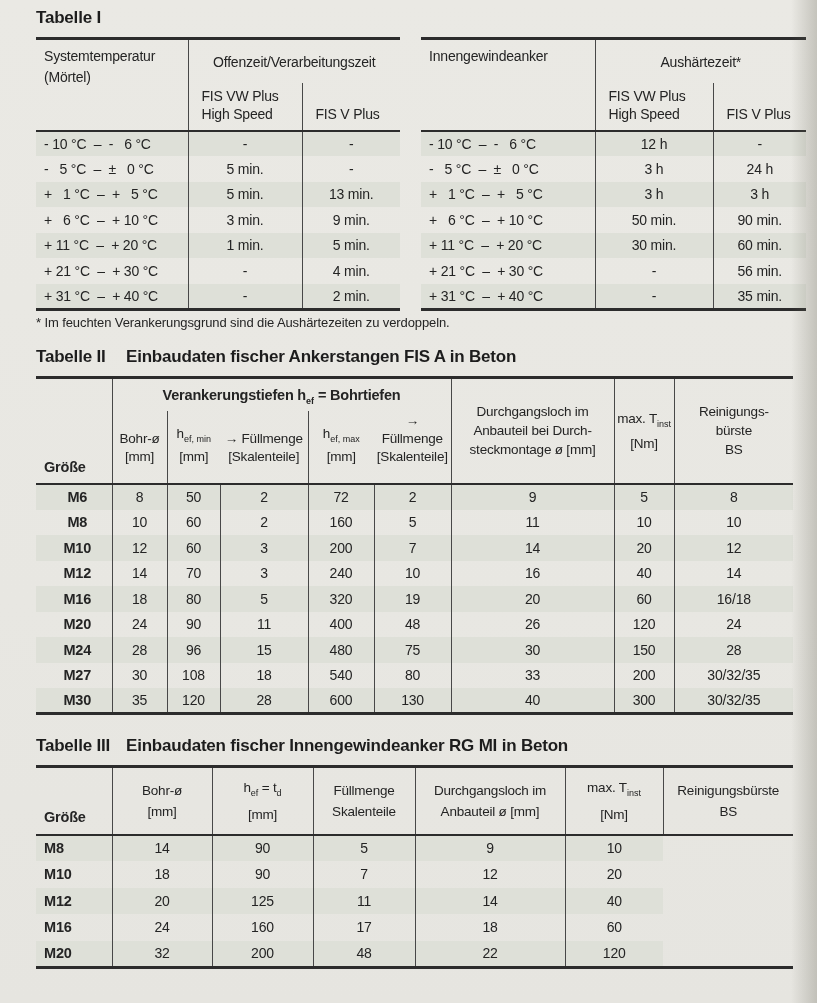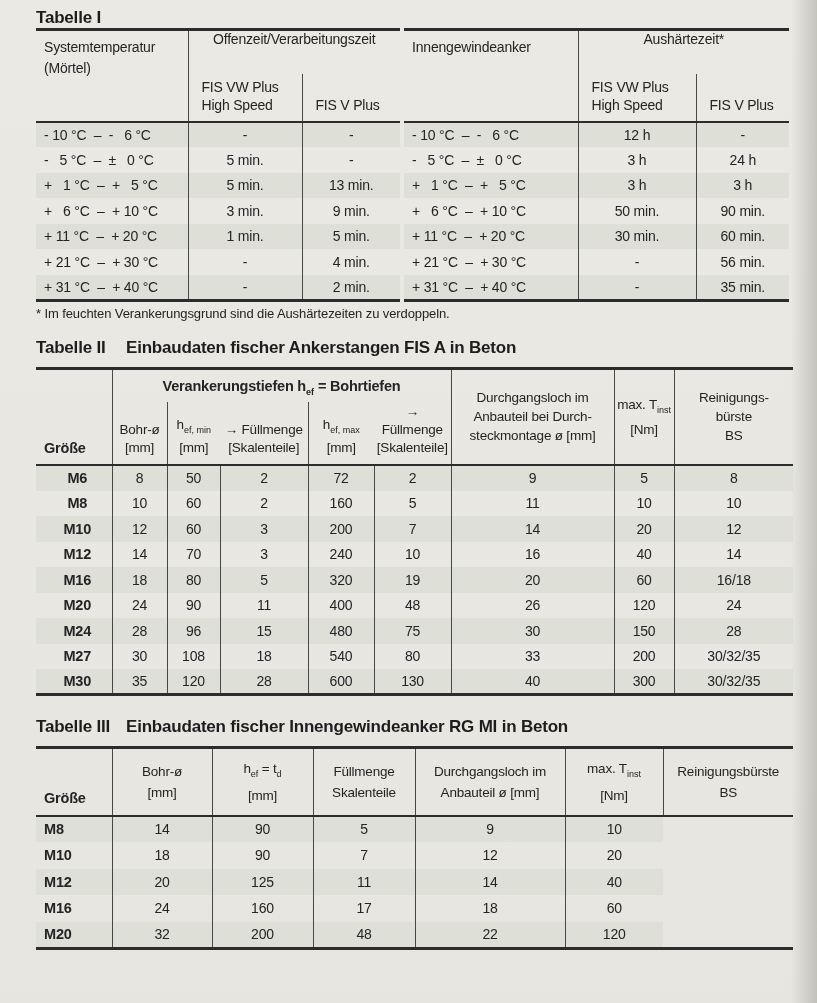--- a/index.html
+++ b/index.html
@@ -21,52 +21,52 @@
     position: absolute; top: 0; right: 0; width: 26px; height: 100%;
     background: linear-gradient(to right, rgba(110,108,95,0), rgba(110,108,95,0.30));
     pointer-events: none;
   }
   .sec-title {
     display: flex; align-items: baseline;
     font-weight: bold; font-size: 17px; letter-spacing: -0.2px;
     color: #1d1d1d;
   }
   .sec-title .lbl { width: 90px; flex-shrink: 0; }
-  .t1-row { display: flex; gap: 4px; }
+  .t1-row { display: flex; gap: 21px; margin-top: 9px; }
 
   table.dtable {
     border-collapse: collapse; table-layout: fixed;
     border-top: 3px solid #2c2c2c; border-bottom: 3px solid #2c2c2c;
   }
   table.dtable thead { border-bottom: 2.5px solid #2c2c2c; }
   td { font-size: 14px; letter-spacing: -0.2px; color: #242424; }
   .br { border-right: 1.8px solid #484848; }
   .bl { border-left: 1.8px solid #484848; }
   sub { font-size: 9px; letter-spacing: 0; }
 
   
   tbody tr:nth-of-type(odd) { background: #dee0d8; }
 
   
   .t1 .t1-hr1 { height: 44px; }
   .t1 .t1-hr2 { height: 48px; }
   .t1 tbody tr { height: 25.5px; }
   .t1 .h-col1 { vertical-align: top; padding: 6px 0 0 8px; line-height: 21px; }
-  .t1 .h-group { vertical-align: top; padding-top: 0; text-align: center; }
+  .t1 .h-group { vertical-align: top; padding-top: 14px; text-align: center; }
   .t1 .h-sub { vertical-align: bottom; padding: 0 0 7px 13px; line-height: 18px; }
   .t1 .temp { white-space: pre; padding-left: 8px; }
   .t1 .val { text-align: center; }
 
   
   .t2 .t2-hr1 { height: 34px; }
   .t2 .t2-hr2 { height: 54px; }
   .t2 tbody tr { height: 25.5px; }
   .t2 .h-groesse { vertical-align: bottom; font-weight: bold; padding: 0 0 8px 8px; font-size: 14.5px; }
   .t2 .h-vgroup { vertical-align: top; padding-top: 8px; text-align: center; font-weight: bold; font-size: 14.5px; }
-  .t2 .h-sub2 { vertical-align: bottom; text-align: center; padding-bottom: 7px; line-height: 18px; font-size: 13.5px; }
+  .t2 .h-sub2 { vertical-align: bottom; text-align: center; padding-bottom: 17px; line-height: 18px; font-size: 13.5px; }
   .t2 .h-mid { vertical-align: middle; text-align: center; line-height: 19px; font-size: 13.5px; }
   .t2 .size { font-weight: bold; padding-left: 8px; font-size: 14.5px; text-align: center; }
   .t2 .num { text-align: center; }
 
   
   .t3 thead tr { height: 68px; }
   .t3 tbody tr { height: 26.5px; }
   .t3 .h-groesse { vertical-align: bottom; font-weight: bold; padding: 0 0 9px 8px; font-size: 14.5px; }
   .t3 .h-2l { vertical-align: middle; text-align: center; line-height: 21px; font-size: 13.5px; }
   .t3 .size { font-weight: bold; padding-left: 8px; font-size: 14.5px; }

